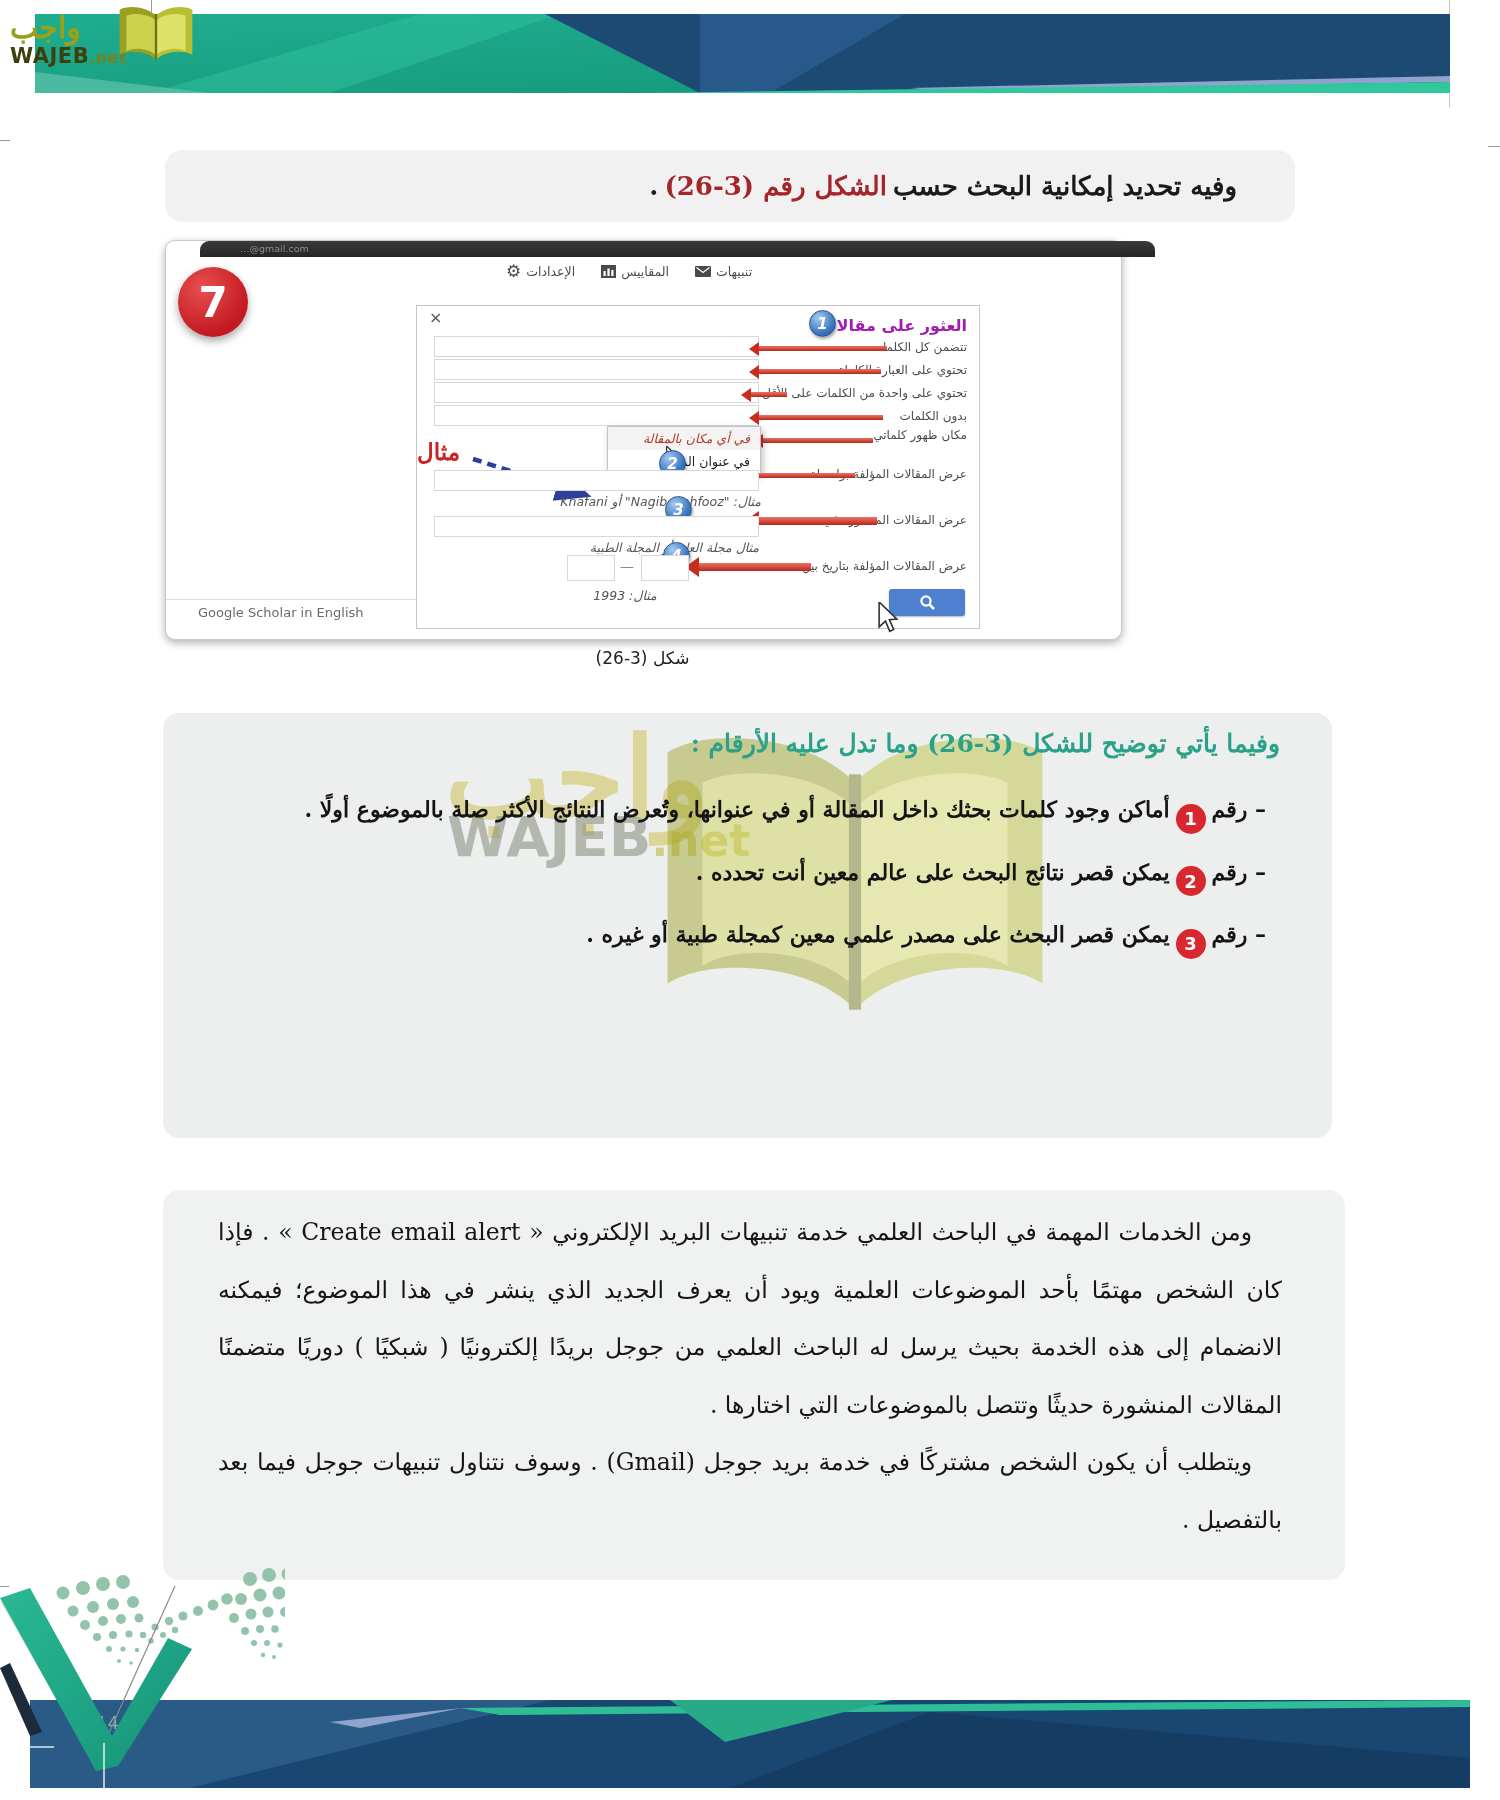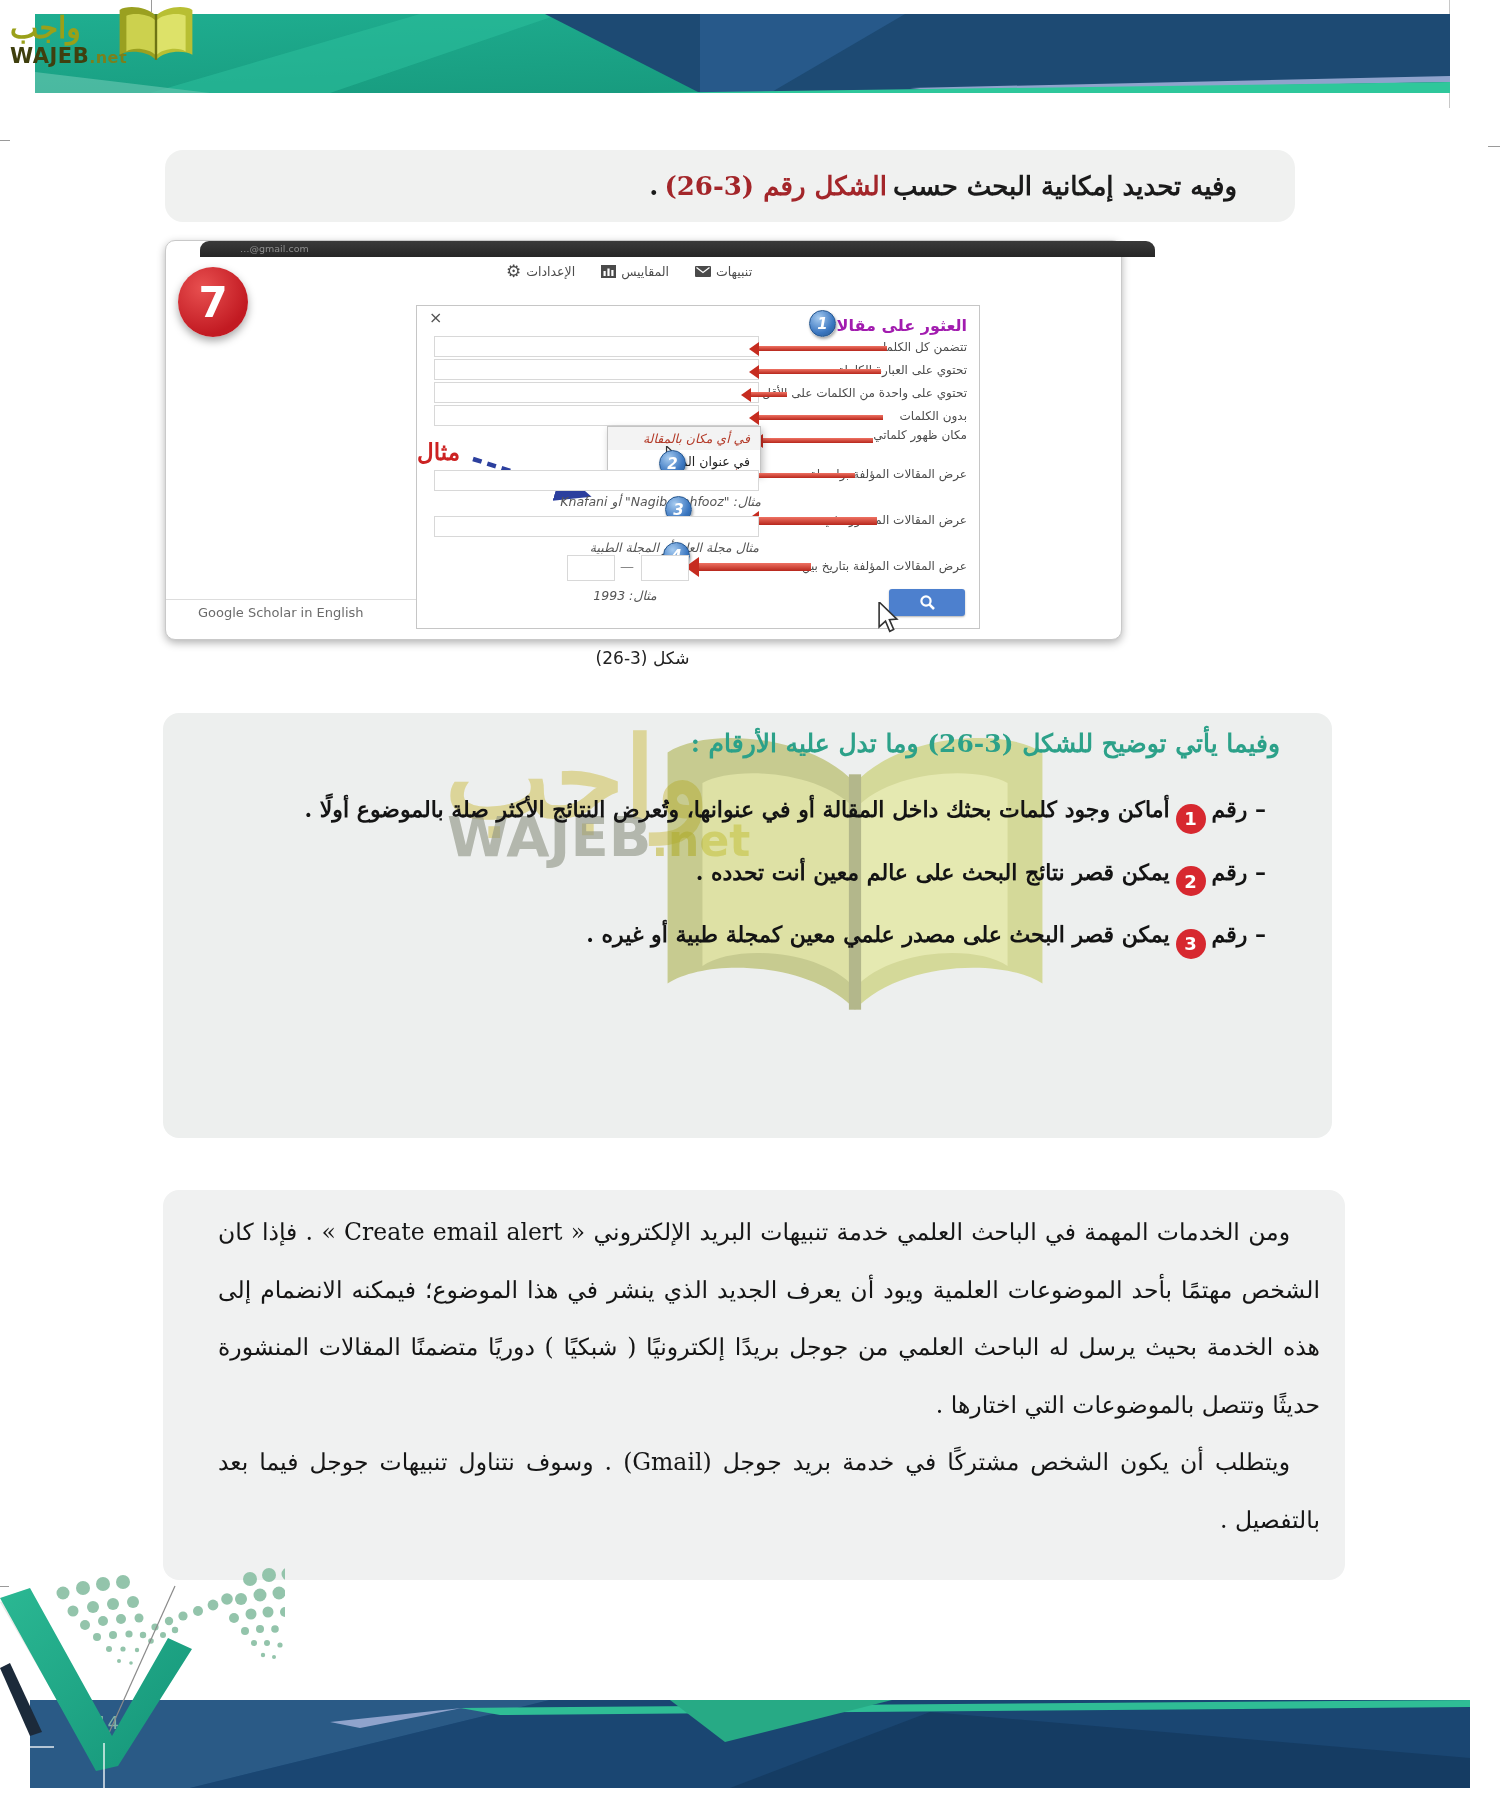--- a/index.html
+++ b/index.html
@@ -74,21 +74,21 @@
           font-family:"DejaVu Sans",sans-serif;}
   
   #watermark{position:absolute;left:435px;top:712px;width:660px;height:360px;z-index:1;pointer-events:none;}
   #wm-ar{position:absolute;left:10px;top:0px;font-size:112px;font-weight:bold;color:#cfc154;opacity:.55;
          font-family:"DejaVu Serif",serif;}
   #wm-en{position:absolute;left:12px;top:92px;font-size:56px;font-weight:bold;color:#8e9383;opacity:.6;}
   #wm-en .tld{color:#c3b93f;font-size:44px;}
   #wm-book{position:absolute;left:190px;top:10px;width:460px;height:340px;opacity:.45;}
   
   #body-box{position:absolute;left:163px;top:1190px;width:1182px;height:390px;background:#f0f1f1;border-radius:16px;
-            box-sizing:border-box;padding:14px 25px 0 55px;direction:rtl;}
+            box-sizing:border-box;padding:14px 63px 0 55px;direction:rtl;}
   #body-box p{font-family:"DejaVu Serif",serif;font-size:23.5px;color:#151515;line-height:2.45;margin:0;
               text-align:justify;text-indent:30px;}
   
   #footer-band{position:absolute;left:30px;top:1700px;width:1440px;height:88px;}
   #ministry{position:absolute;left:0;top:1560px;width:320px;height:240px;}
   #ministry-year{position:absolute;left:96px;top:1712px;font-size:18px;color:#7fb3a6;z-index:3;}
   #swoosh{position:absolute;left:0;top:1568px;width:230px;height:215px;z-index:4;}
   .band-mark{position:absolute;background:rgba(255,255,255,.65);z-index:5;}
 </style>
 </head>

